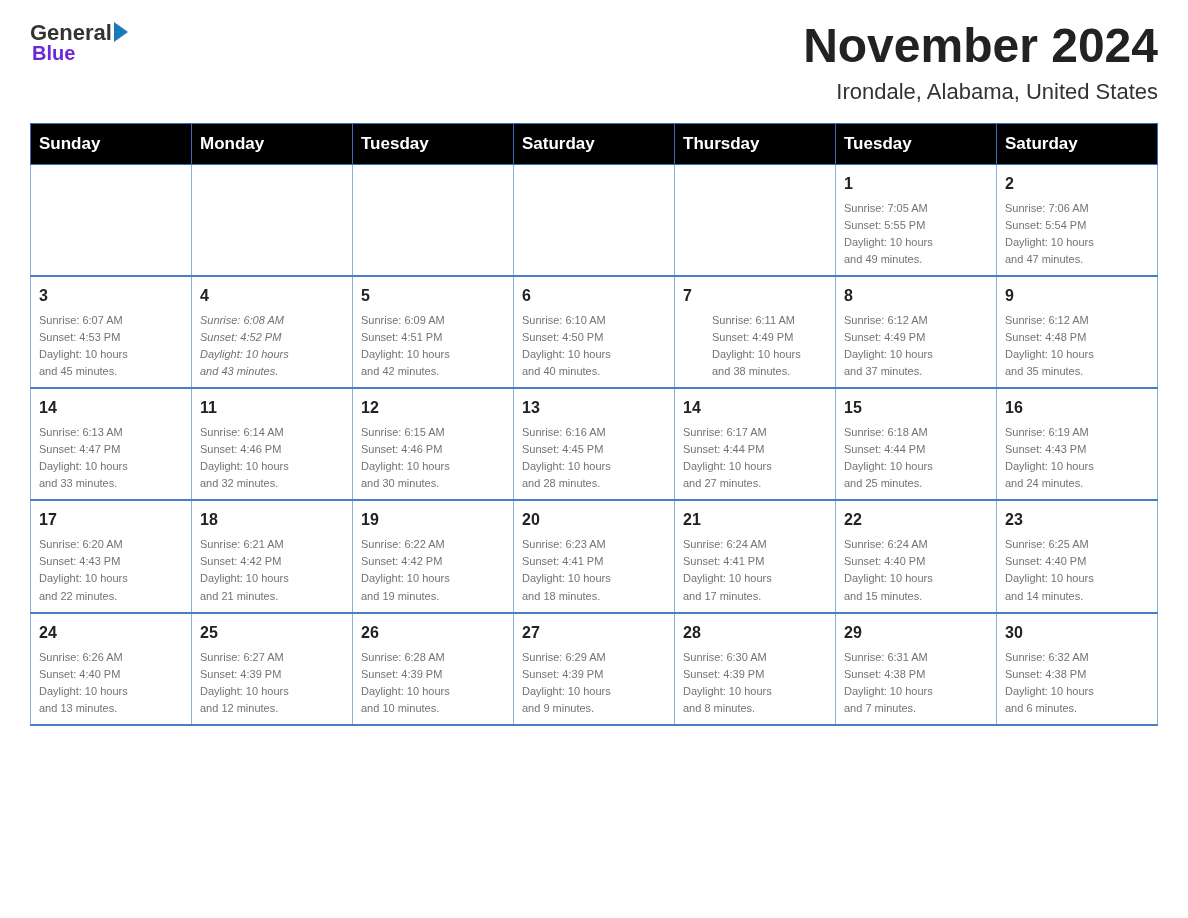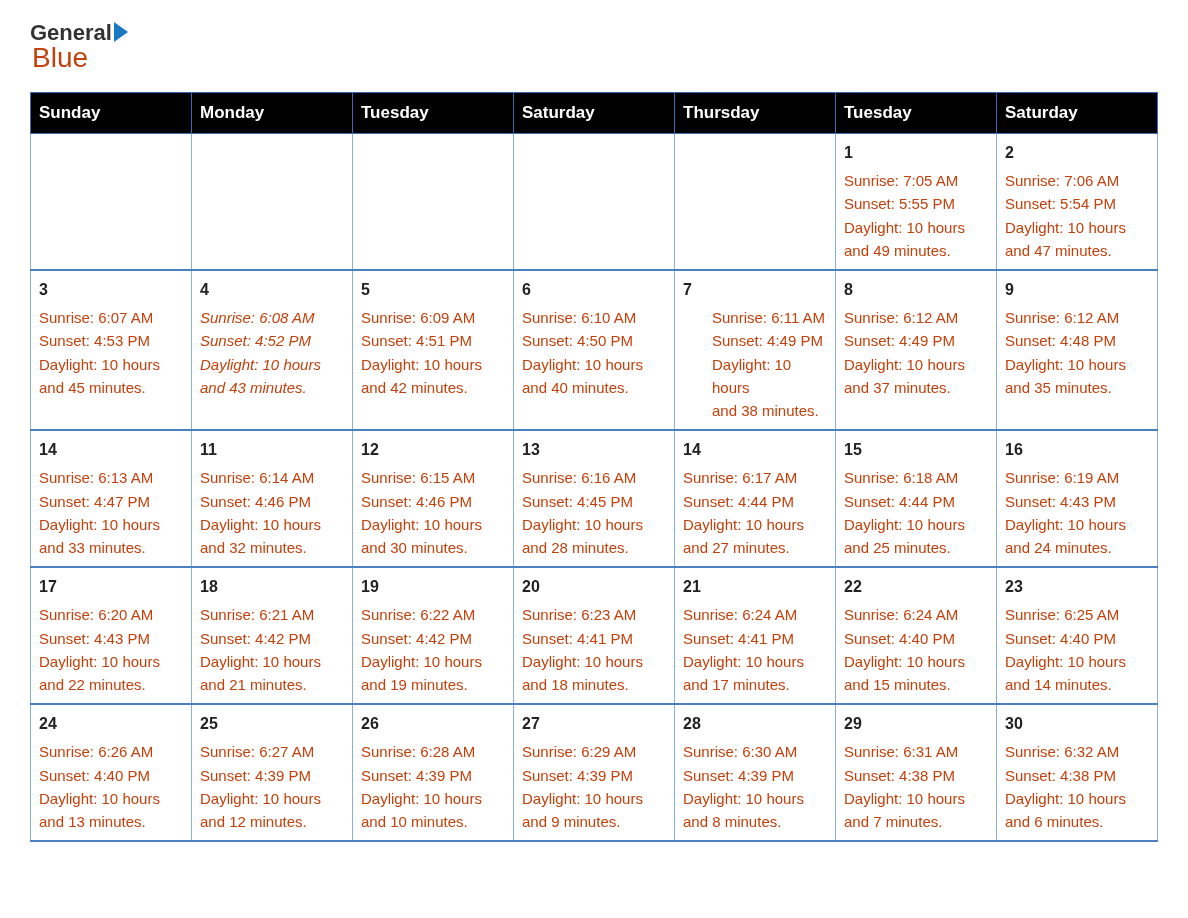--- a/index.html
+++ b/index.html
@@ -31,23 +31,23 @@
     .logo-arrow {
       width: 0;
       height: 0;
       border-left: 14px solid #1a7abf;
       border-top: 10px solid transparent;
       border-bottom: 10px solid transparent;
       margin-left: 2px;
       margin-top: -2px;
     }
     .logo-sub {
-      color: #c2410c;
-      font-size: 28px;
-      font-weight: normal;
+      color: #6d28d9;
+      font-size: 20px;
+      font-weight: bold;
       margin-top: -4px;
       padding-left: 2px;
     }
     .title-area {
       text-align: right;
     }
     .month-title {
       font-size: 48px;
       font-weight: bold;
       color: #222;
@@ -87,38 +87,42 @@
       background: #fff;
     }
     .day-number {
       font-size: 16px;
       font-weight: bold;
       color: #222;
       display: block;
       margin-bottom: 4px;
     }
     .day-info {
-      font-size: 15px;
-      color: #c2410c;
+      font-size: 11px;
+      color: #737373;
       line-height: 1.55;
     }
     .calendar tbody tr {
       border-bottom: 2px solid #4a7fc1;
     }
   </style>
 </head>
 <body>
 
 <div class="header-area">
   <div class="logo">
     <div class="logo-text">
       <span>General</span>
       <span class="logo-arrow"></span>
     </div>
     <div class="logo-sub">Blue</div>
+  </div>
+  <div class="title-area">
+    <div class="month-title">November 2024</div>
+    <div class="location-title">Irondale, Alabama, United States</div>
   </div>
 </div>
 
 <table class="calendar">
   <thead>
     <tr>
     <th>Sunday</th>
         <th>Monday</th>
         <th>Tuesday</th>
         <th>Saturday</th>

